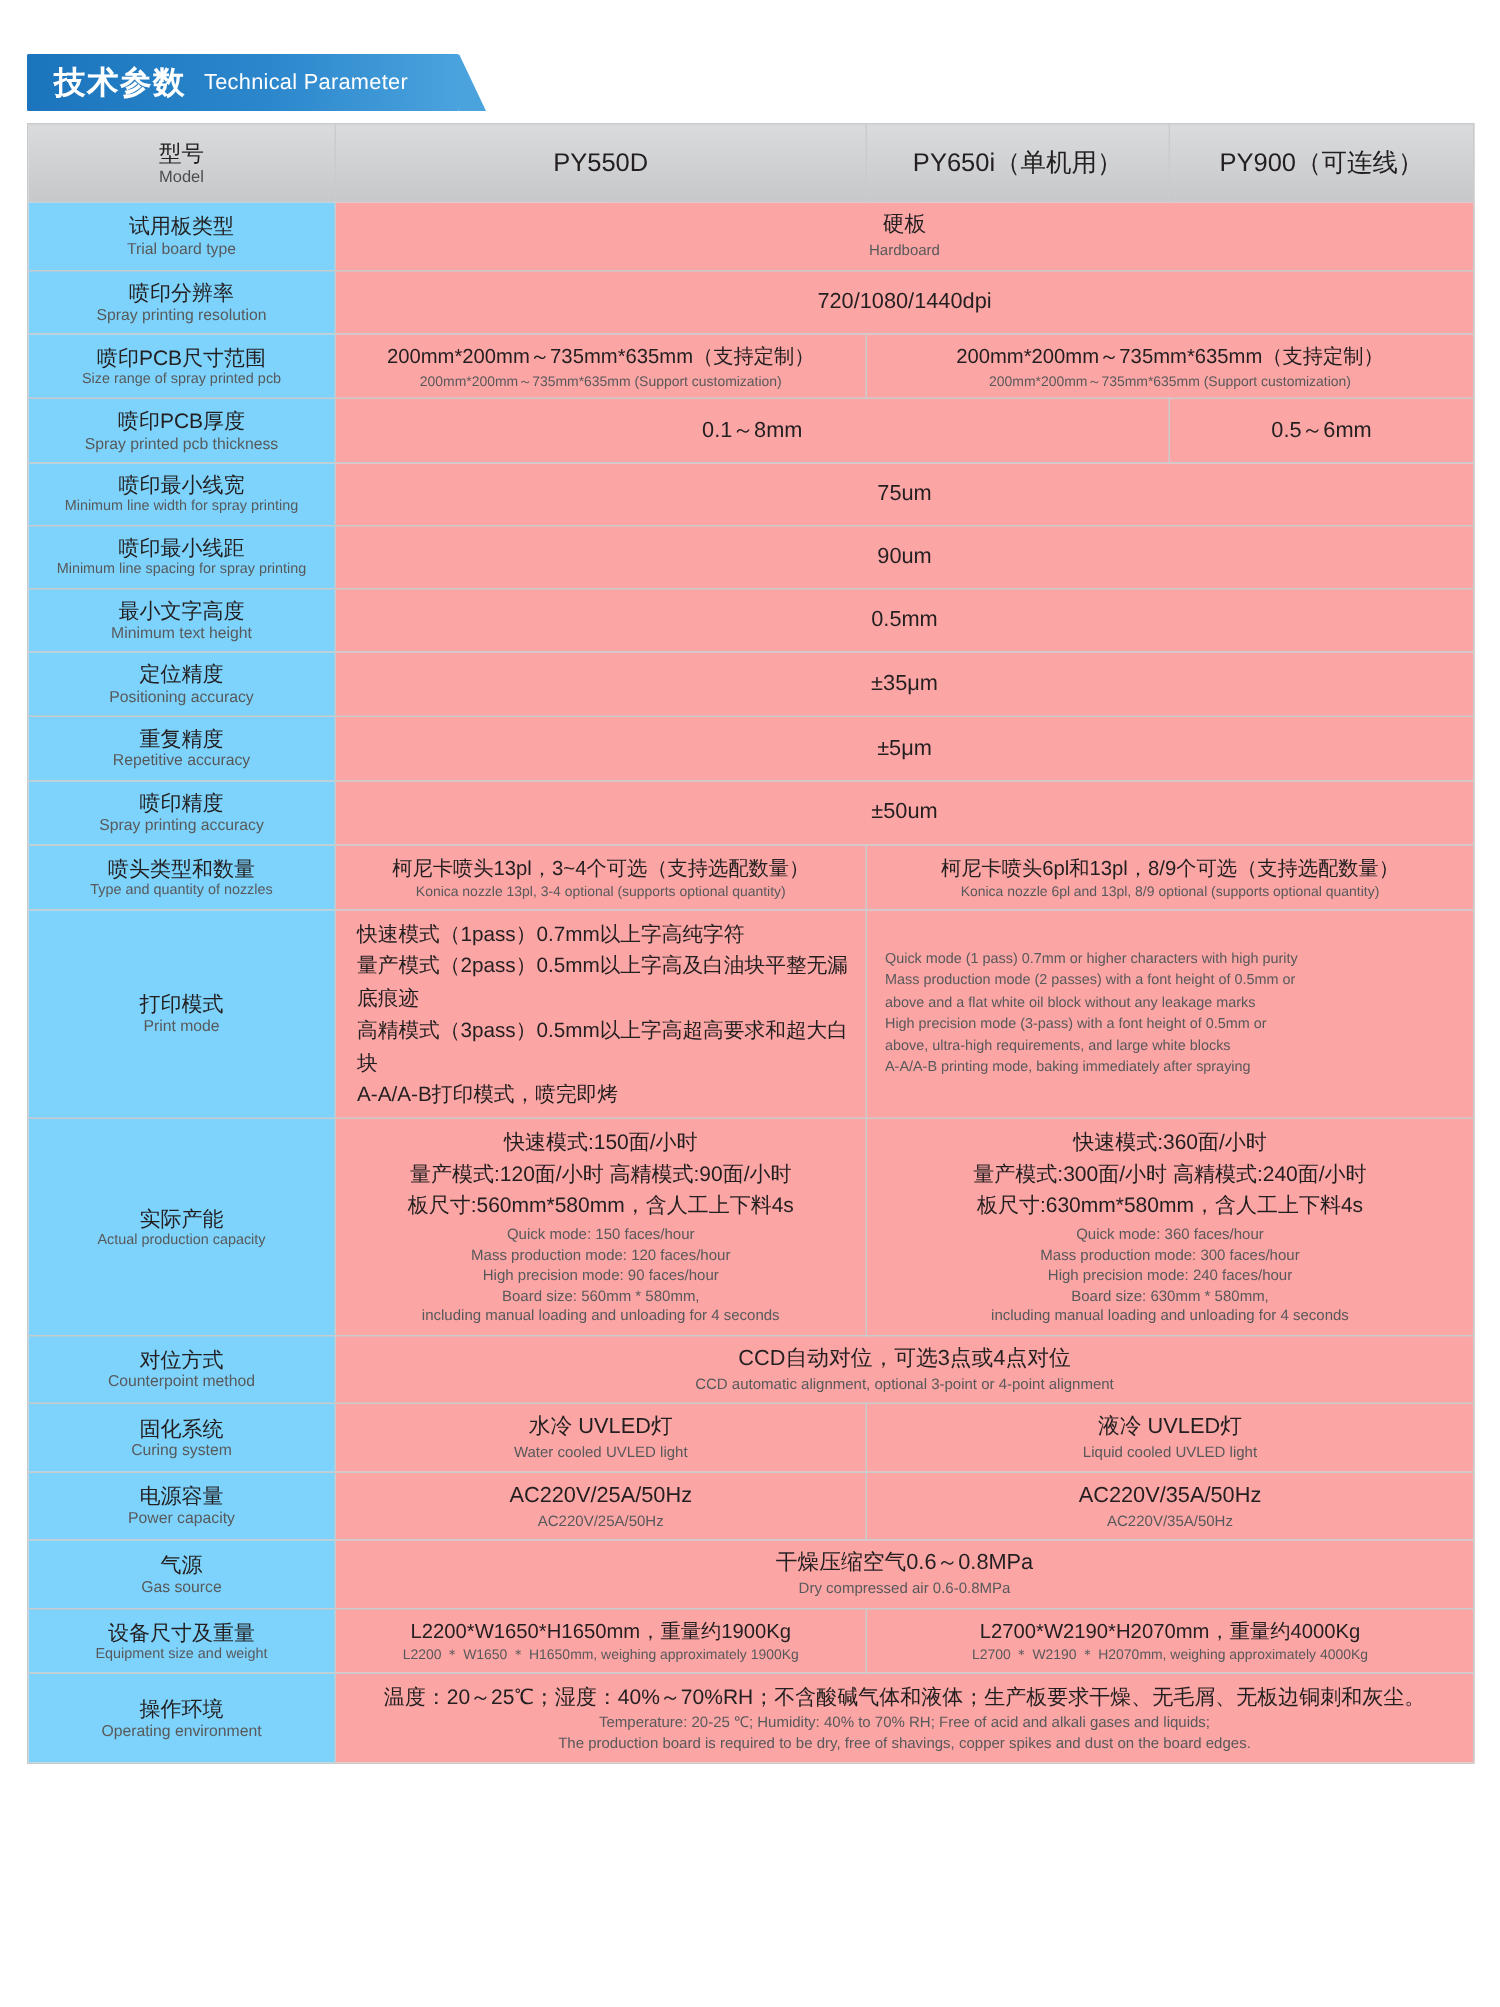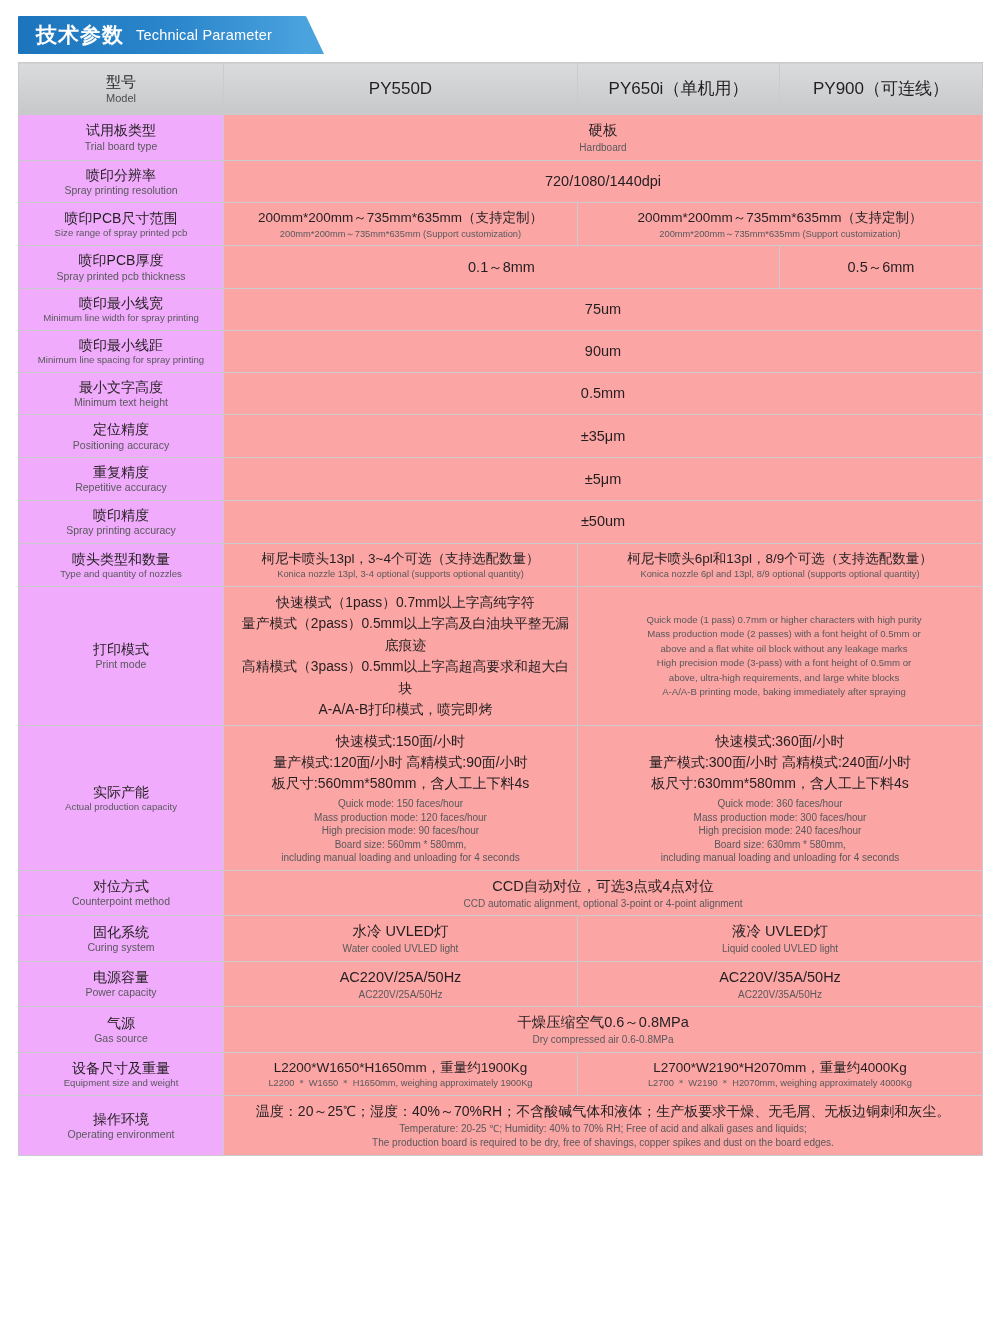--- a/index.html
+++ b/index.html
@@ -15,20 +15,21 @@
     color: #231f20;
   }
 
   
   .banner-wrap {
     position: relative;
     height: 62px;
     padding-left: 18px;
     display: flex;
     align-items: flex-start;
+    margin-top: 20px;
   }
   .banner {
     position: relative;
     height: 38px;
     margin-top: 16px;
     background: linear-gradient(90deg, #1c75bc 0%, #2b86cc 55%, #4aa3dd 100%);
     display: flex;
     align-items: center;
     padding: 0 34px 0 18px;
     color: #fff;
@@ -78,33 +79,33 @@
     background: linear-gradient(180deg, #d9dbdd 0%, #c6c8ca 100%);
     height: 52px;
     font-weight: normal;
   }
   .hd-model-cn { font-size: 15px; font-weight: normal; }
   .hd-model-en { font-size: 11px; color: #4d4d4f; }
   .hd-big { font-size: 17px; color: #231f20; }
 
   
   td.label {
-    background: #f0abfc;
+    background: #7dd3fc;
   }
   .lb-cn { font-size: 14px; color: #231f20; line-height: 1.3; }
   .lb-en { font-size: 10.5px; color: #58595b; line-height: 1.3; white-space: nowrap; }
   .lb-en.small { font-size: 9.6px; }
 
   
   td.val { background: #fca5a5; }
   .v-cn { font-size: 14.5px; color: #231f20; line-height: 1.45; }
   .v-cn.sm { font-size: 13.5px; }
   .v-en { font-size: 10px; color: #58595b; line-height: 1.35; }
   .v-en.xs { font-size: 9.3px; }
-  .blk { display: block; text-align: center; }
+  .blk { display: block; }
 
   .pm-cn { font-size: 13.8px; line-height: 1.55; text-align: left; padding-left: 10px; }
   .pm-en { font-size: 9.6px; line-height: 1.5; text-align: left; color: #58595b; padding-left: 8px; }
 
   .cap-cn { font-size: 14px; line-height: 1.5; }
   .cap-en { font-size: 10px; line-height: 1.35; color: #58595b; margin-top: 3px; }
 
   .env-cn { font-size: 14px; line-height: 1.5; }
   .env-en { font-size: 10px; line-height: 1.4; color: #58595b; }
 </style>

